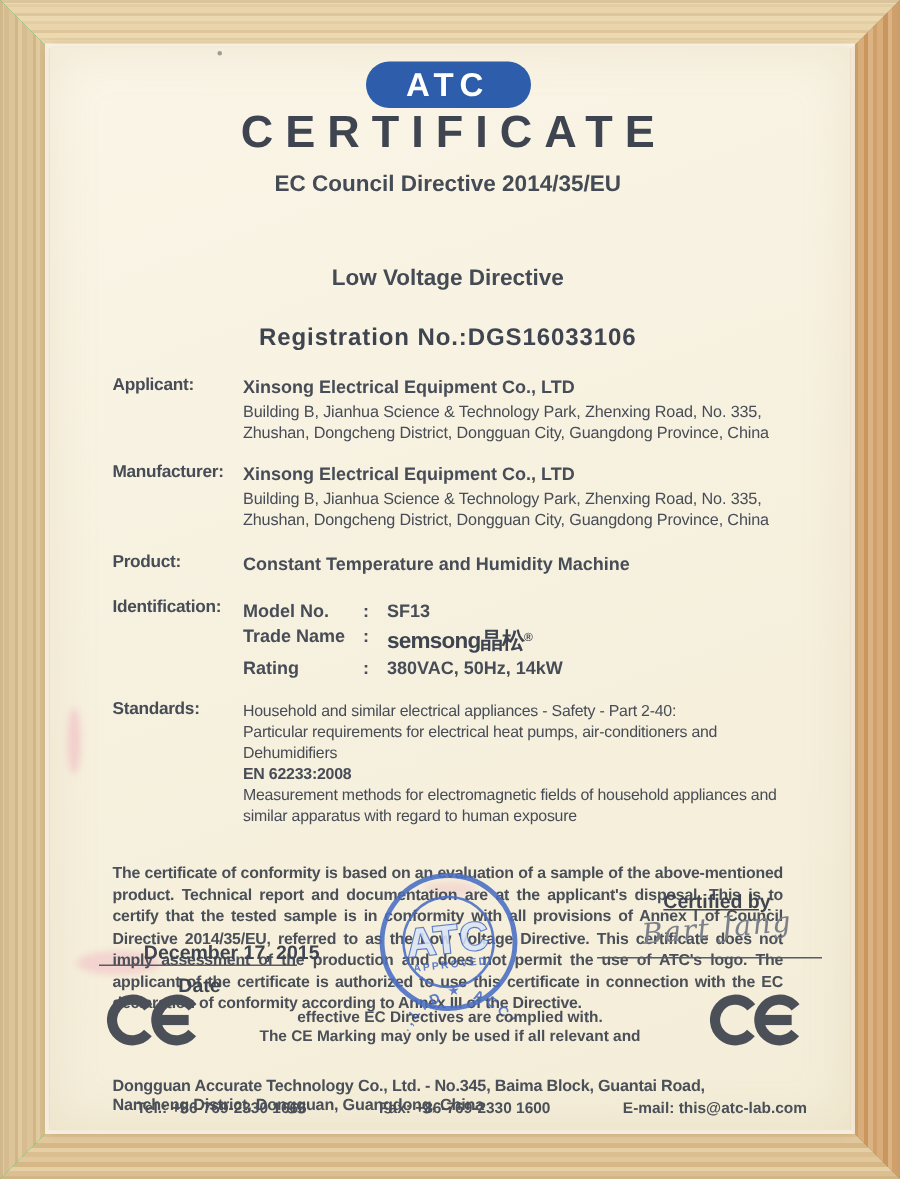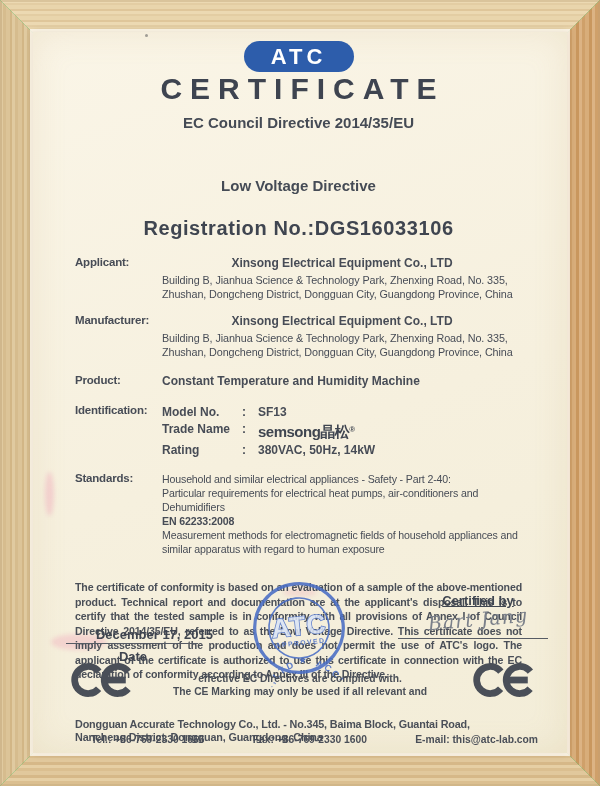--- a/index.html
+++ b/index.html
@@ -42,27 +42,27 @@
     width:110px; height:31px; border-radius:16px; background:#2d5dab;
     color:#fff; font-weight:bold; font-size:22px; letter-spacing:4px;
     line-height:31px; text-align:center; z-index:2;
     text-shadow:0 0 1px #2d5dab;
   }
   .cert-title{ position:relative; z-index:1; font-size:30px; font-weight:bold;
     letter-spacing:8px; padding-left:8px; color:#3e4450; }
   .subtitle{ margin-top:7px; font-size:15px; font-weight:bold; color:#454b55; }
   .directive{ font-size:15px; font-weight:bold; color:#454b55; line-height:18px;margin-top:45px; }
   .directive.first{ margin-top:8px; }
-  .registration{ text-align:center; margin-top:22px; font-size:20px; font-weight:bold;
+  .registration{ text-align:center; margin-top:22px; font-size:16px; font-weight:bold;
     letter-spacing:.6px; color:#3f4550; }
 
   
   .row{ display:grid; grid-template-columns:87px 1fr; }
   .row .lbl{ font-size:11.5px; font-weight:bold; letter-spacing:-.2px; }
-  .party-name{ font-size:12px; font-weight:bold;text-align:center; }
+  .party-name{ font-size:12px; font-weight:bold; }
   .party-addr{ font-size:10.8px; line-height:13.5px; letter-spacing:-.1px; margin-top:4px; }
   .row-applicant{ margin-top:16px; }
   .row-manufacturer{ margin-top:13px; }
   .row-product{ margin-top:15px; }
   .row-product .val{ font-size:12px; font-weight:bold; }
   .row-ident{ margin-top:16px; }
   .ident-row{ display:grid; grid-template-columns:80px 16px 1fr; line-height:17px; }
   .ident-row .k, .ident-row .c, .ident-row .v{ font-size:12px; font-weight:bold; }
   .trade-logo{ font-size:15px; font-weight:bold; letter-spacing:-.5px; color:#3f4550; }
   .trade-sup{ font-size:8px; vertical-align:super; }

